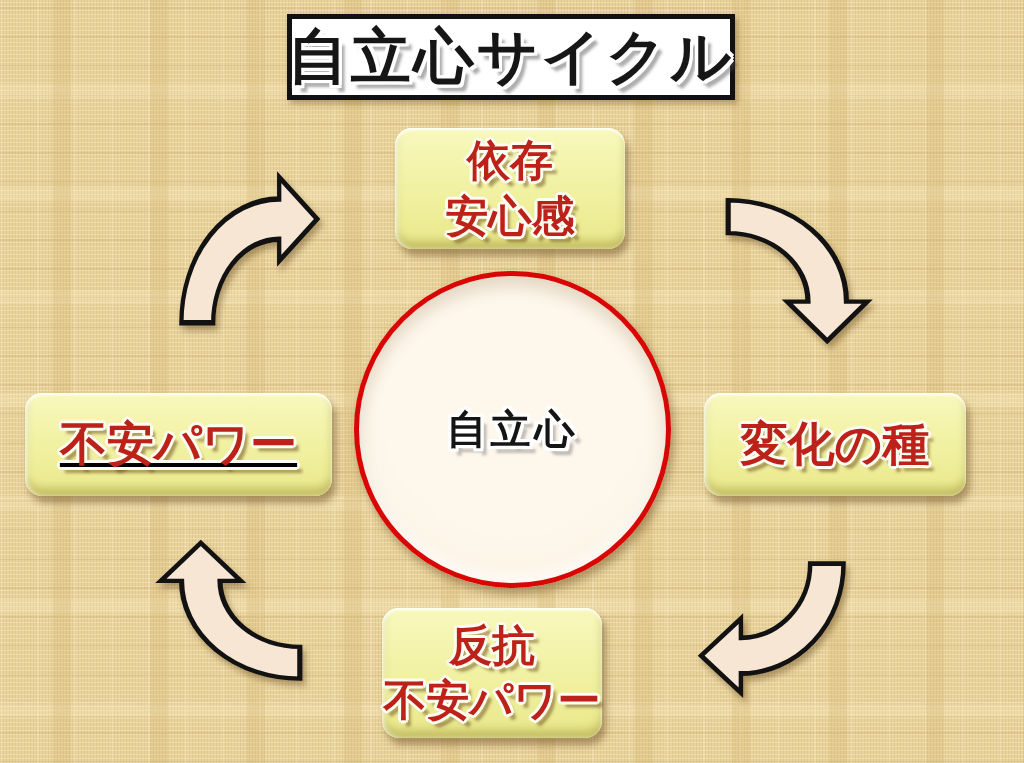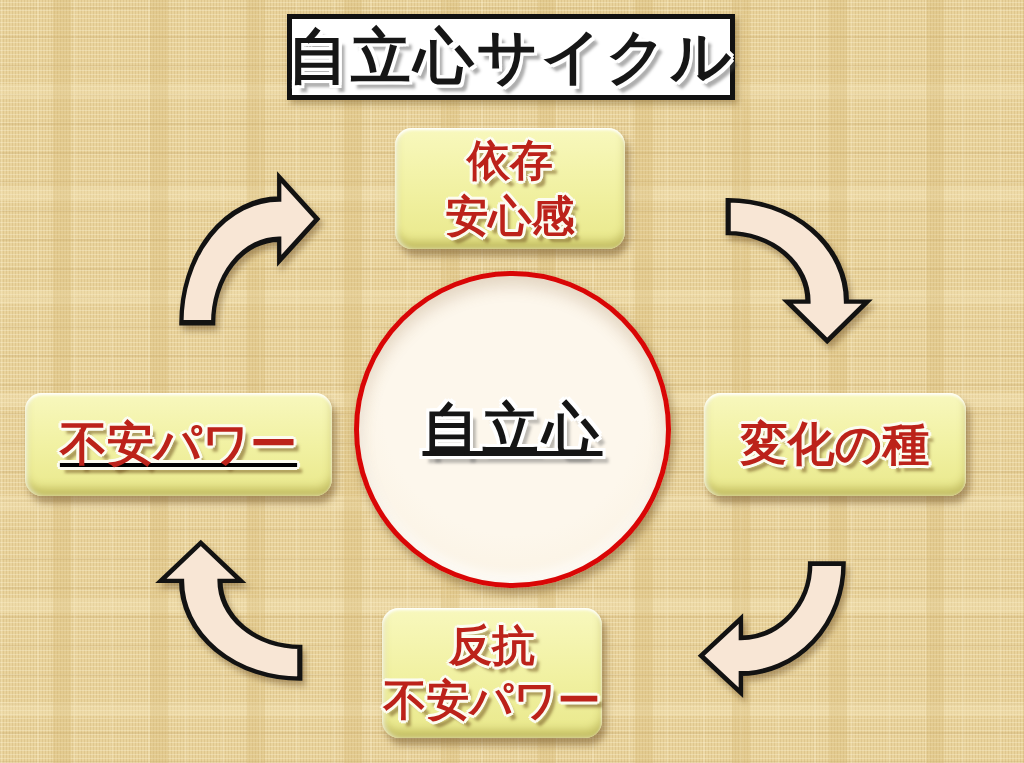--- a/index.html
+++ b/index.html
@@ -62,26 +62,25 @@
     position:absolute;left:354px;top:271px;width:317px;height:317px;
     box-sizing:border-box;border-radius:50%;border:5px solid #d90606;
     background:radial-gradient(circle at 50% 42%,#fdf7ec 55%,#f9efdc 100%);
     display:flex;align-items:center;justify-content:center;
     box-shadow:
       3px 6px 10px rgba(110,80,35,.5),
       inset 0 10px 16px rgba(140,100,50,.22),
       inset 0 -8px 12px rgba(255,255,255,.75);
   }
   .center-text{
-    font-size:56px;font-weight:bold;color:#151515;letter-spacing:4px;white-space:nowrap;
+    font-size:40px;font-weight:bold;color:#151515;letter-spacing:4px;white-space:nowrap;
     text-shadow:
       -3px -3px 0 #fff, 3px -3px 0 #fff, -3px 3px 0 #fff, 3px 3px 0 #fff,
       0 -3px 0 #fff, 0 3px 0 #fff, -3px 0 0 #fff, 3px 0 0 #fff,
       6px 7px 3px rgba(90,90,90,.4);
-    text-decoration: underline;
   }
 
   
   .arrow{position:absolute;filter:drop-shadow(3px 5px 3px rgba(100,70,30,.45));}
   .a-tl{left:160px;top:168px;width:162px;height:178px;}
   .a-tr{left:706px;top:178px;width:170px;height:168px;}
   .a-br{left:696px;top:543px;width:170px;height:158px;}
   .a-bl{left:152px;top:538px;width:170px;height:162px;}
   .arrow path{fill:#f8e6d5;stroke:#121212;stroke-width:7;stroke-linejoin:miter;}
 </style>

